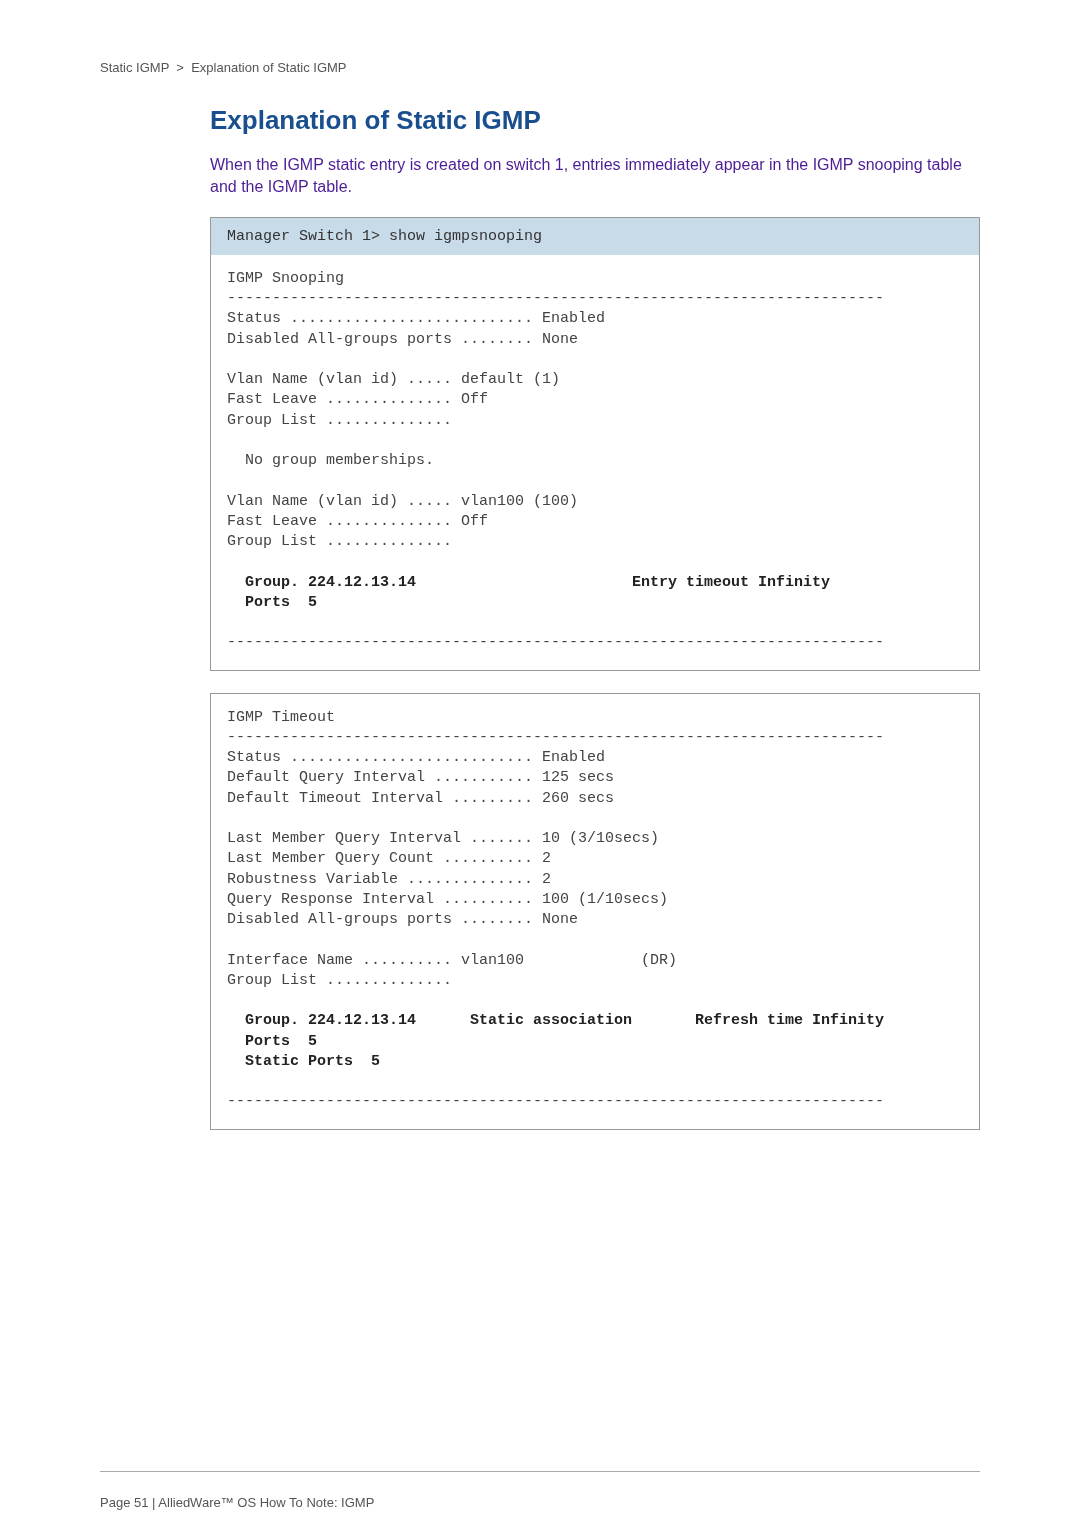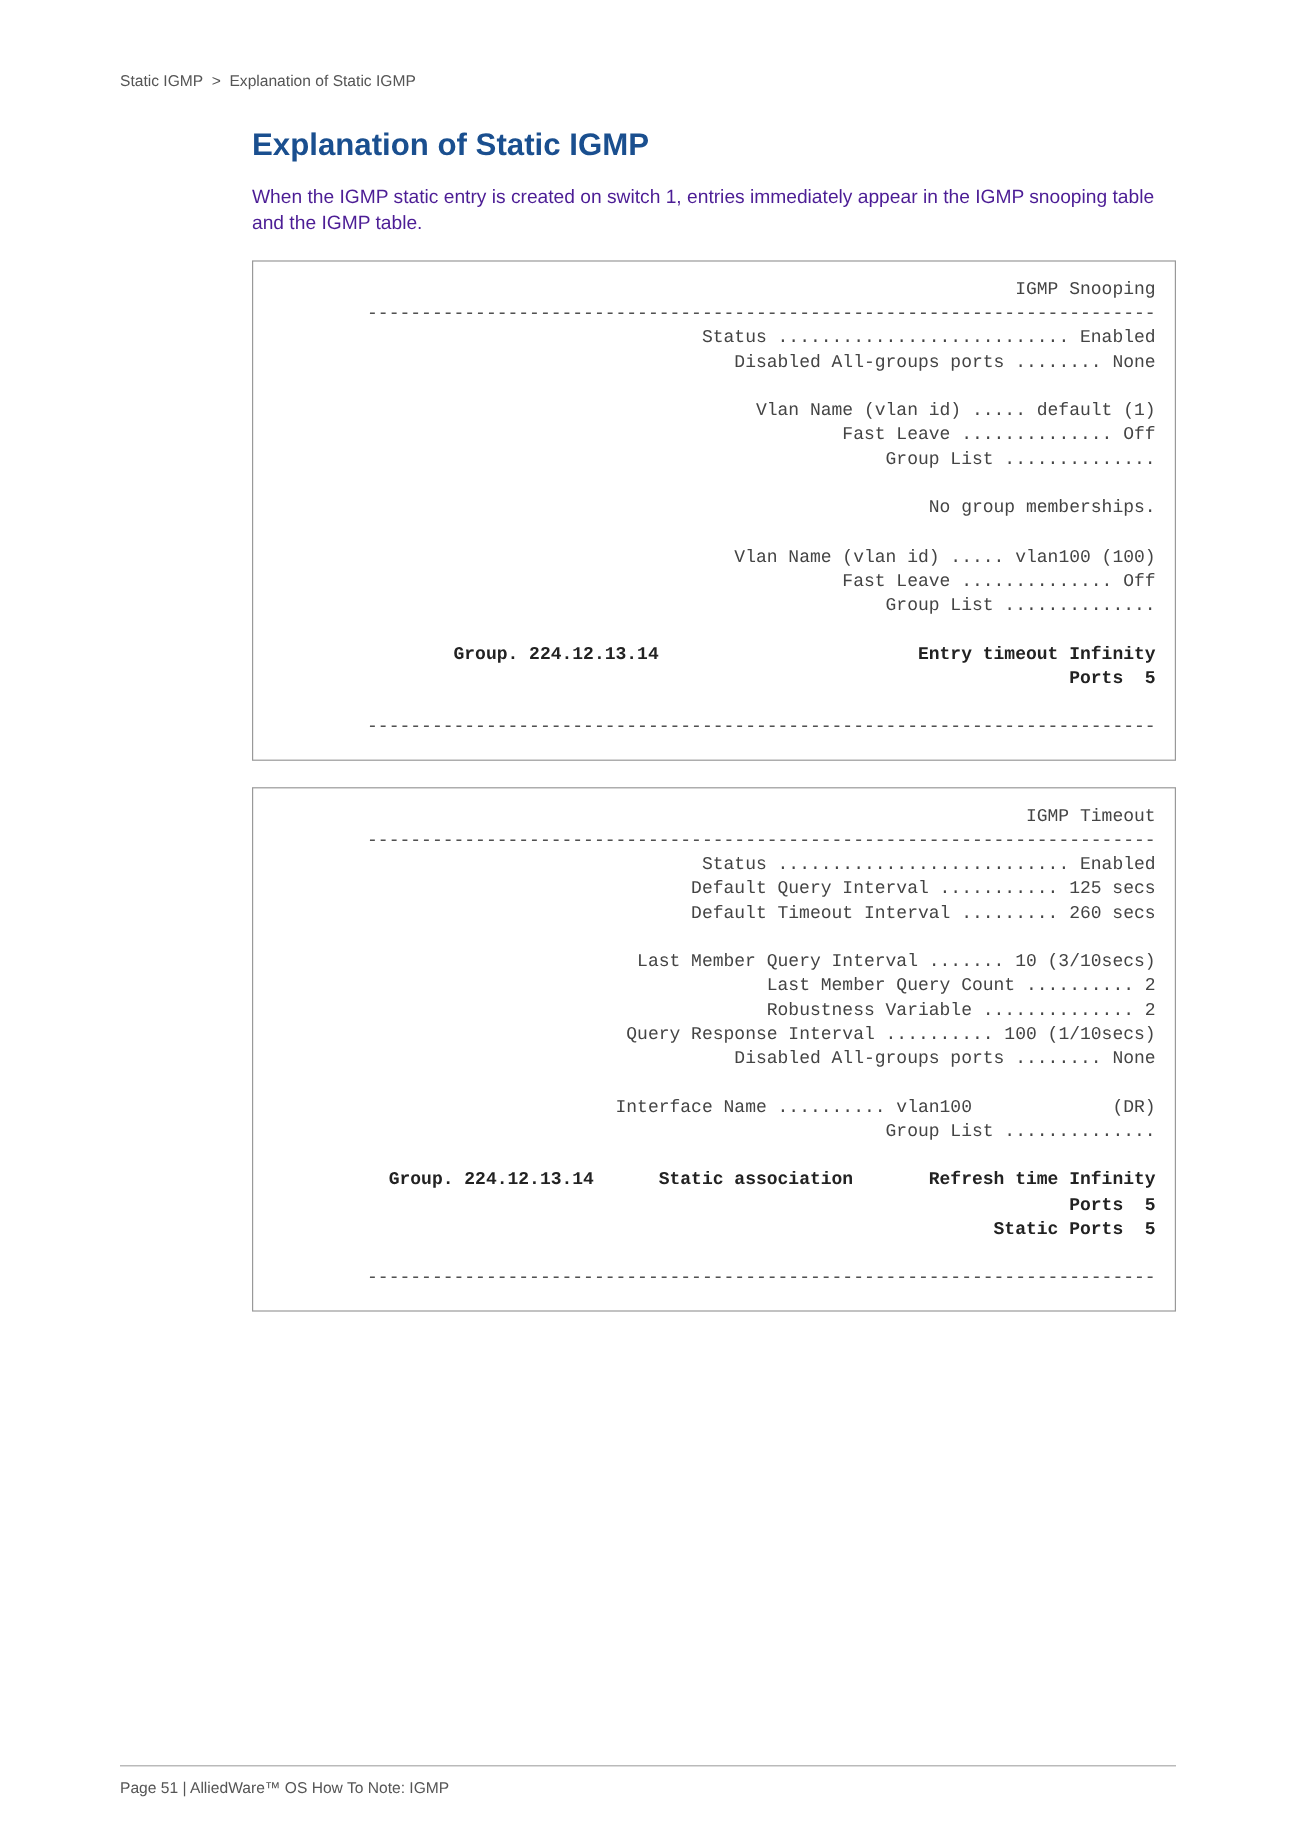--- a/index.html
+++ b/index.html
@@ -44,54 +44,54 @@
     font-size: 15px;
     color: #333;
   }
   .cmd-body {
     padding: 14px 16px 16px 16px;
     font-family: "Courier New", monospace;
     font-size: 15px;
     color: #444;
     white-space: pre;
     line-height: 1.35;
-    text-align: right;
   }
   .cmd-body .bold { font-weight: bold; color: #222; }
   .footer-line {
     position: absolute;
     left: 100px;
     right: 100px;
     bottom: 55px;
     border-top: 1px solid #aaa;
   }
   .footer {
     position: absolute;
     left: 100px;
-    bottom: 30px;
+    bottom: 17px;
     font-size: 13px;
     color: #555;
   }
 </style>
 </head>
 <body>
 
 <div class="breadcrumb">
   <span>Static IGMP</span>
   &nbsp;<span>&gt;</span>&nbsp;
   <span>Explanation of Static IGMP</span>
 </div>
 
 <div class="content">
 
   <h2 class="section-title">Explanation of Static IGMP</h2>
 
   <p class="intro">When the IGMP static entry is created on switch 1, entries immediately appear in the IGMP snooping table and the IGMP table.</p>
 
   <div class="code-block">
+    <div class="cmd-header">Manager Switch 1&gt; show igmpsnooping</div>
     <div class="cmd-body"><span>IGMP Snooping</span>
 <span>-------------------------------------------------------------------------</span>
 <span>Status ........................... Enabled</span>
 <span>Disabled All-groups ports ........ None</span>
 
 <span>Vlan Name (vlan id) ..... default (1)</span>
 <span>Fast Leave .............. Off</span>
 <span>Group List ..............</span>
 
 <span>  No group memberships.</span>

